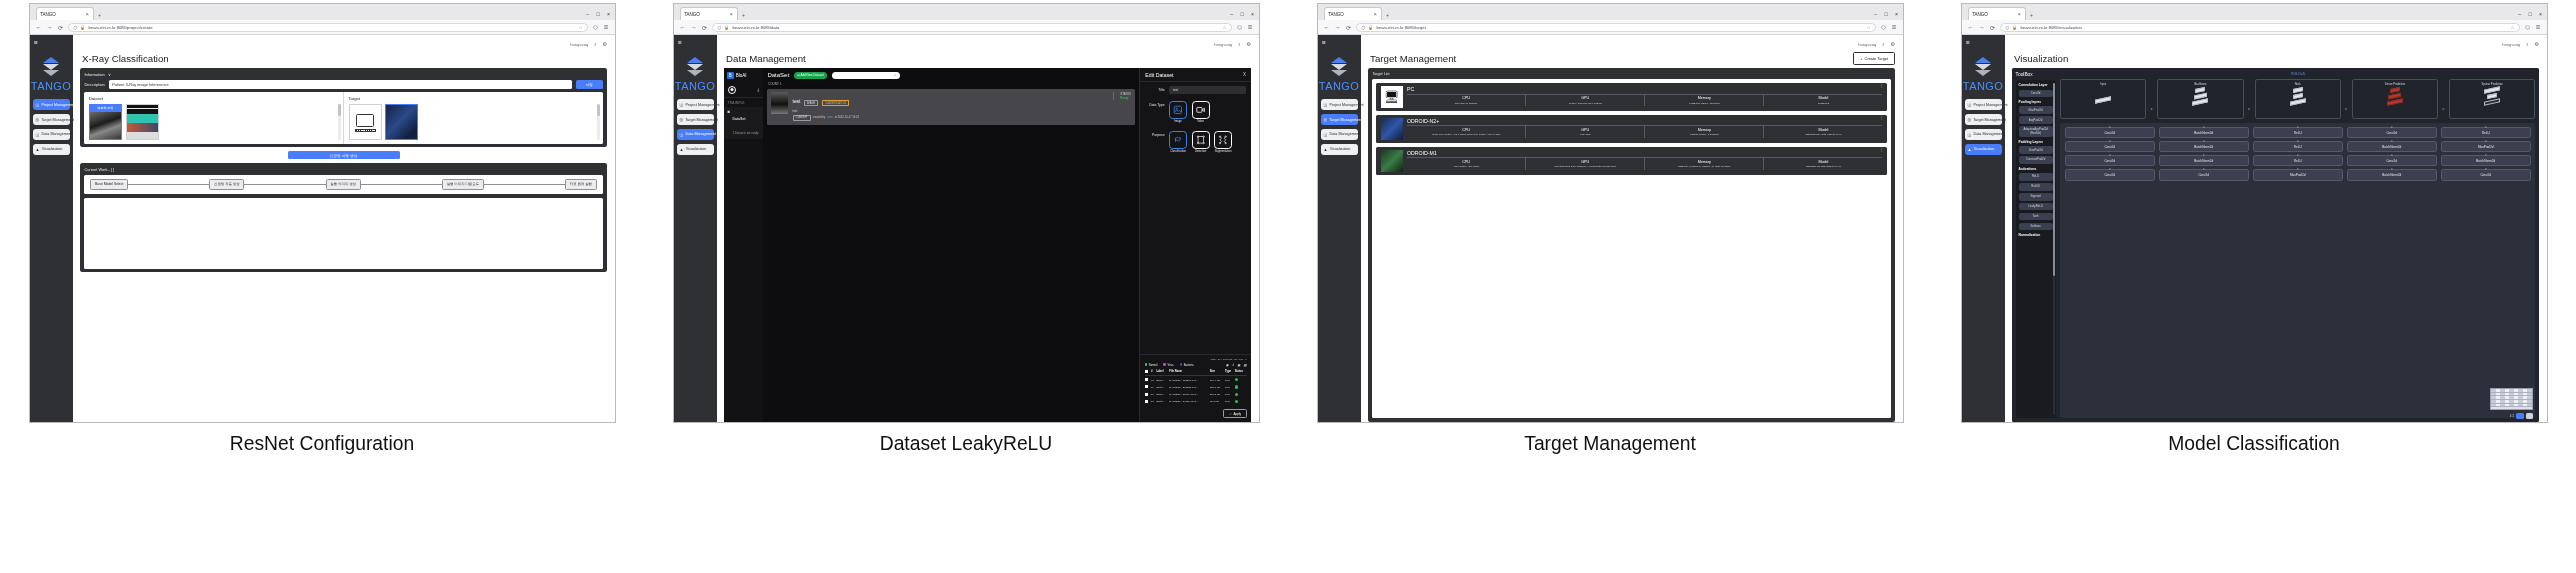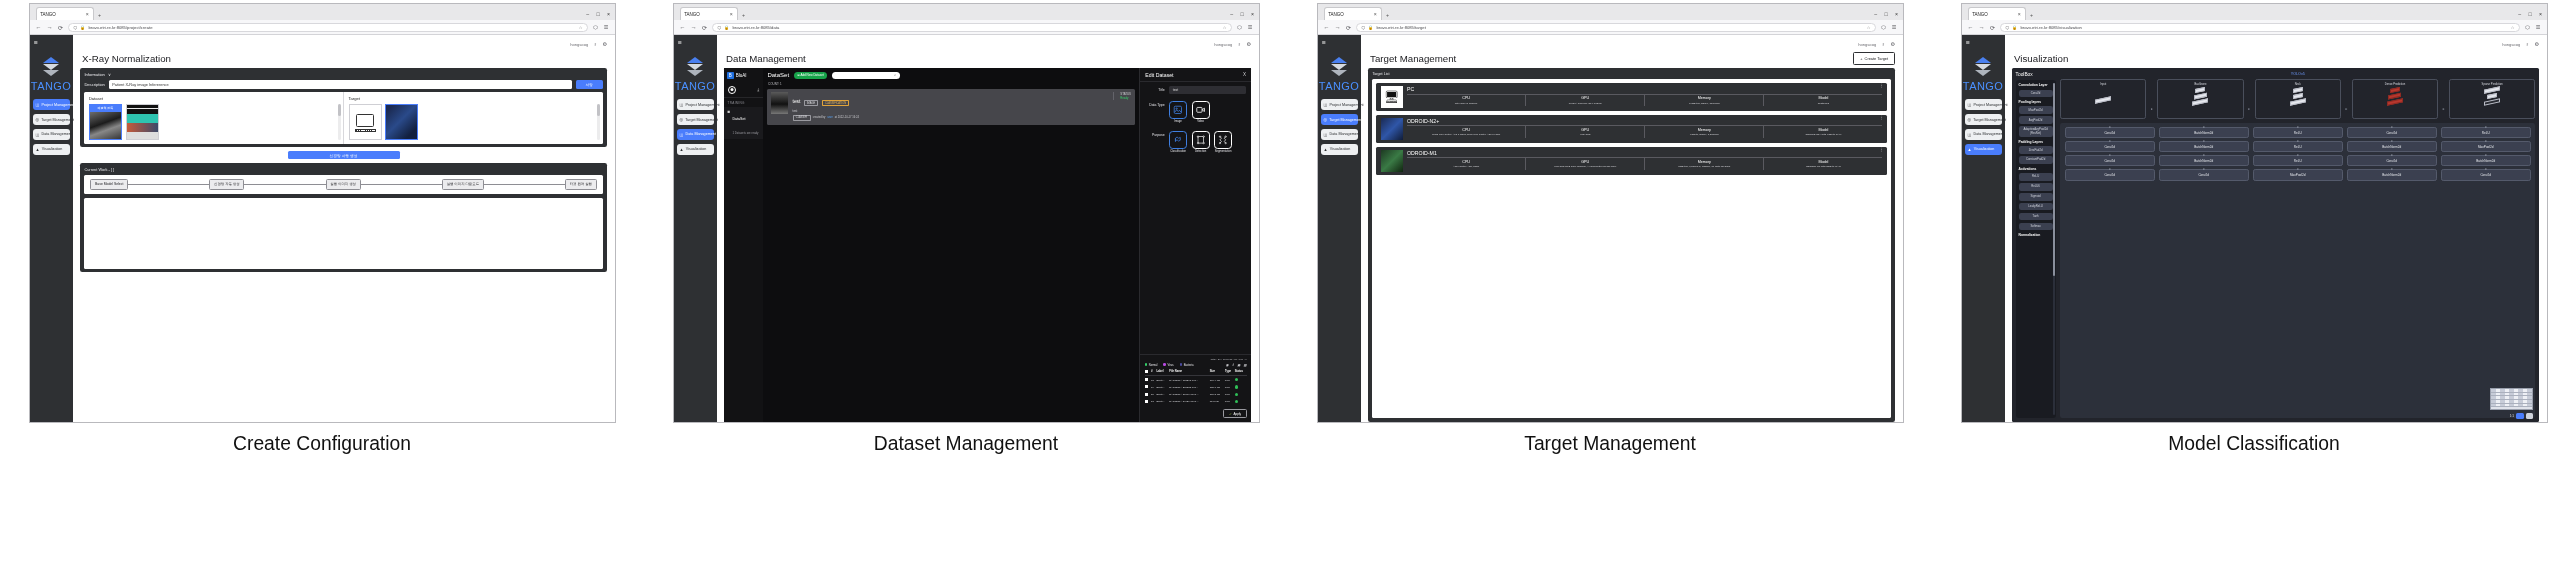--- a/index.html
+++ b/index.html
@@ -280,21 +280,21 @@
             <span>Visualization</span>
           </div>
         </div>
 
         <div class="content">
           <div class="topbar">
             <span class="user">hongsoog</span>
             <span class="topico">♁</span>
             <span class="topico">⚙</span>
           </div>
-          <div class="page-title">X-Ray Normalization</div>
+          <div class="page-title">X-Ray Classification</div>
 
           <div class="card-dark">
             <div class="info-hdr">
               <span>Information</span>
               <span>∨</span>
             </div>
             <div class="desc-row">
               <span class="desc-lbl">Description</span>
               <div class="desc-input">Patient X-Ray image Infererence</div>
               <div class="save-btn">저장</div>
@@ -349,21 +349,21 @@
               <div class="pline"></div>
               <div class="pstep">실행 이미지 다운로드</div>
               <div class="pline"></div>
               <div class="pstep">타겟 원격 실행</div>
             </div>
             <div class="cw-body"></div>
           </div>
         </div>
       </div>
     </div>
-    <div class="caption">Create Configuration</div>
+    <div class="caption">ResNet Configuration</div>
   </div>
 
   <div class="panel-wrap" style="width:644px;">
     <div class="win" style="width:587px;height:420px;margin-top:3px;">
       <div class="tabstrip">
         <div class="tab">
           <span class="tab-label">TANGO</span>
           <span class="tab-close">×</span>
         </div>
         <span class="tab-plus">+</span>
@@ -615,21 +615,21 @@
                     <i style="color:#b7d94a">✓</i>
                     <span>Apply</span>
                   </span>
                 </div>
               </div>
             </div>
           </div>
         </div>
       </div>
     </div>
-    <div class="caption">Dataset Management</div>
+    <div class="caption">Dataset LeakyReLU</div>
   </div>
 
   <div class="panel-wrap" style="width:644px;">
     <div class="win" style="width:587px;height:420px;margin-top:3px;">
       <div class="tabstrip">
         <div class="tab">
           <span class="tab-label">TANGO</span>
           <span class="tab-close">×</span>
         </div>
         <span class="tab-plus">+</span>

